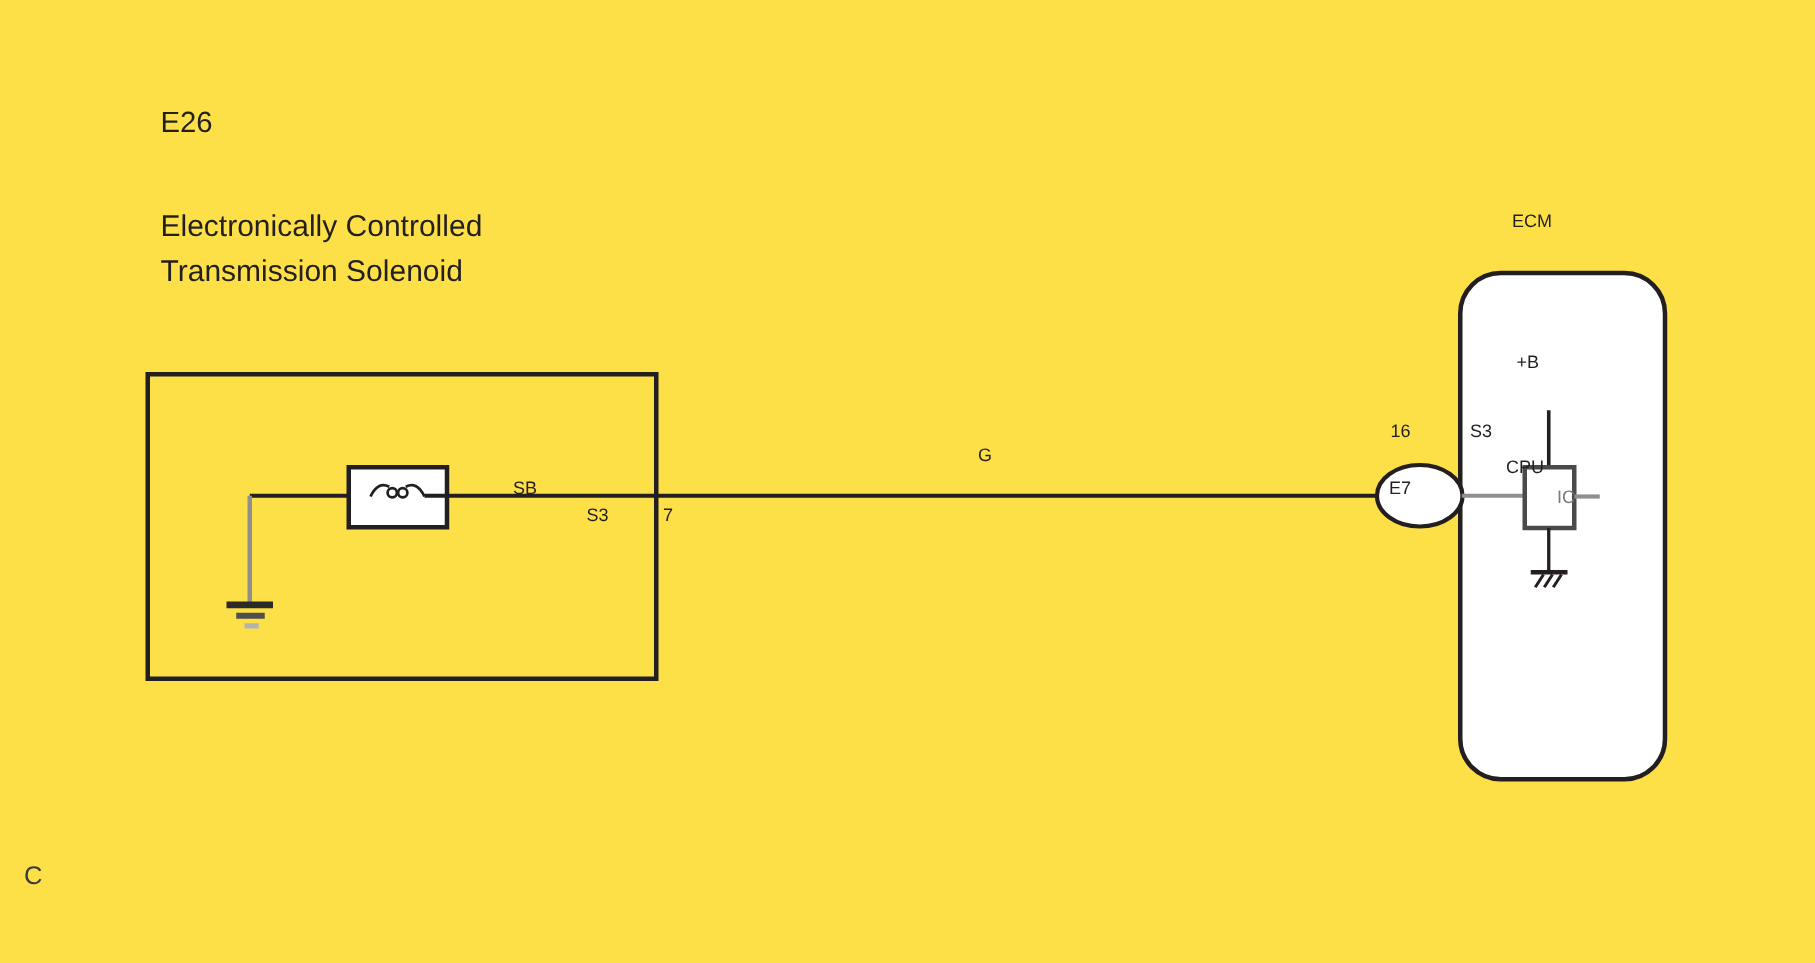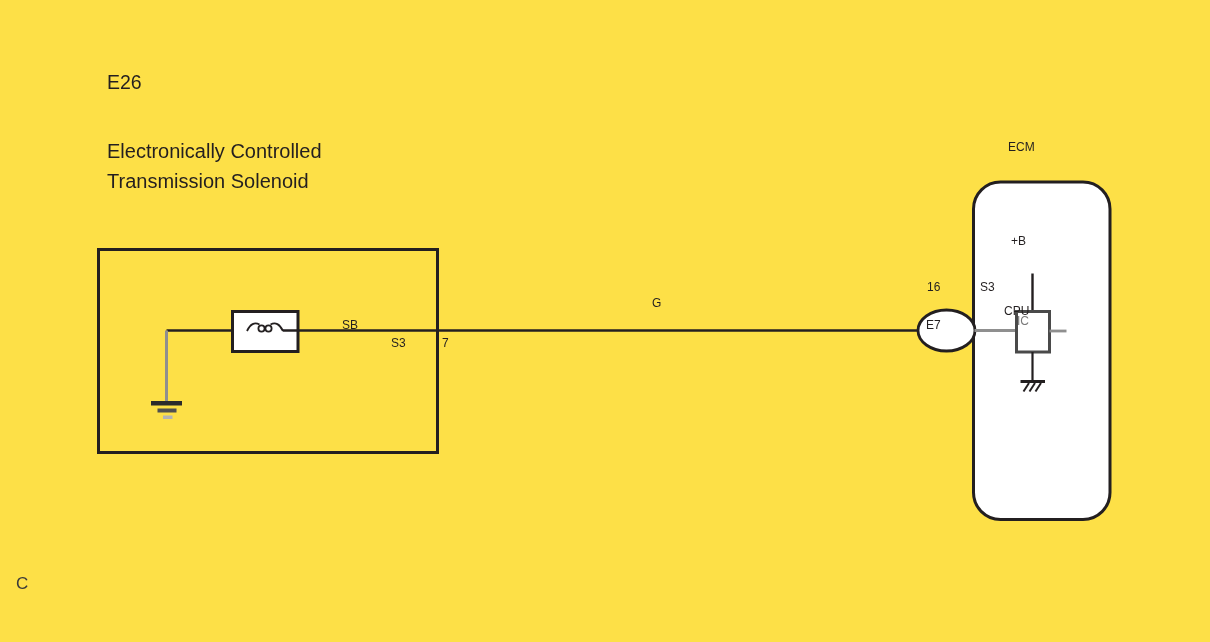--- a/index.html
+++ b/index.html
@@ -33,21 +33,21 @@
   .lbl-sb         { left: 342px; top: 299px; margin-top: 20px; }
   .lbl-s3-left    { left: 391px; top: 337px; }
   .lbl-pin7       { left: 442px; top: 337px; }
   .lbl-g          { left: 652px; top: 297px; }
   .lbl-pin17      { left: 927px; top: 281px; }
   .lbl-s3-right   { left: 980px; top: 281px; }
   .lbl-e7         { left: 926px; top: 319px; width: 42px; }
   .lbl-ecm        { left: 1008px; top: 141px; }
   .lbl-plusb      { left: 1011px; top: 235px; }
   .lbl-cpu        { left: 1004px; top: 305px; }
-  .lbl-ic         { left: 1017px; top: 315px; width: 33px; text-align: left;
+  .lbl-ic         { left: 1017px; top: 325px; width: 33px; text-align: right;
                     font-size: 12px; color: #7a7a7a; }
   .lbl-c          { left: 16px;  top: 575px; font-size: 17px; color: #3a3a3a; }
 </style>
 </head>
 <body>
 
 <div id="stage">
 
   <svg id="diagram-svg" width="1210" height="642" viewBox="0 0 1210 642">
 

